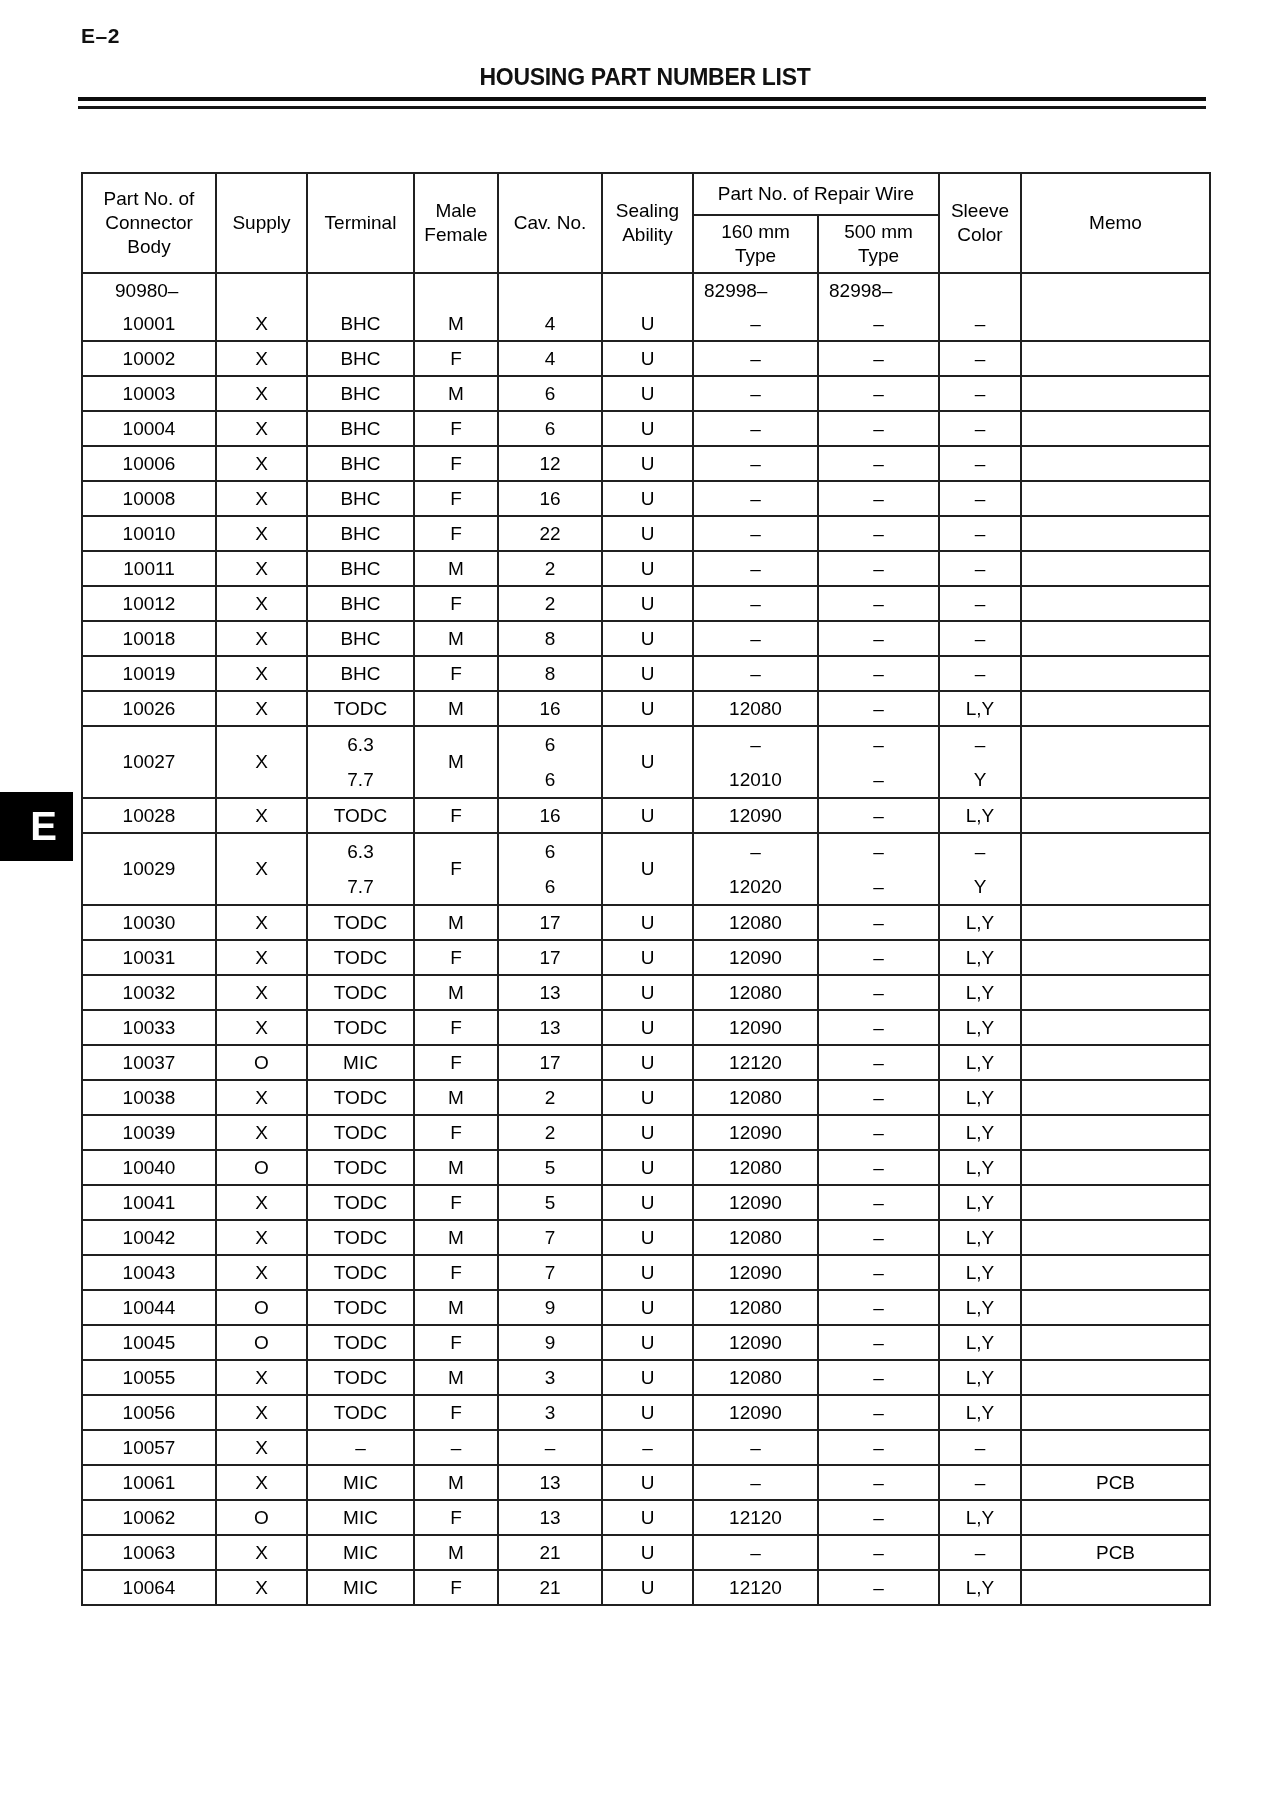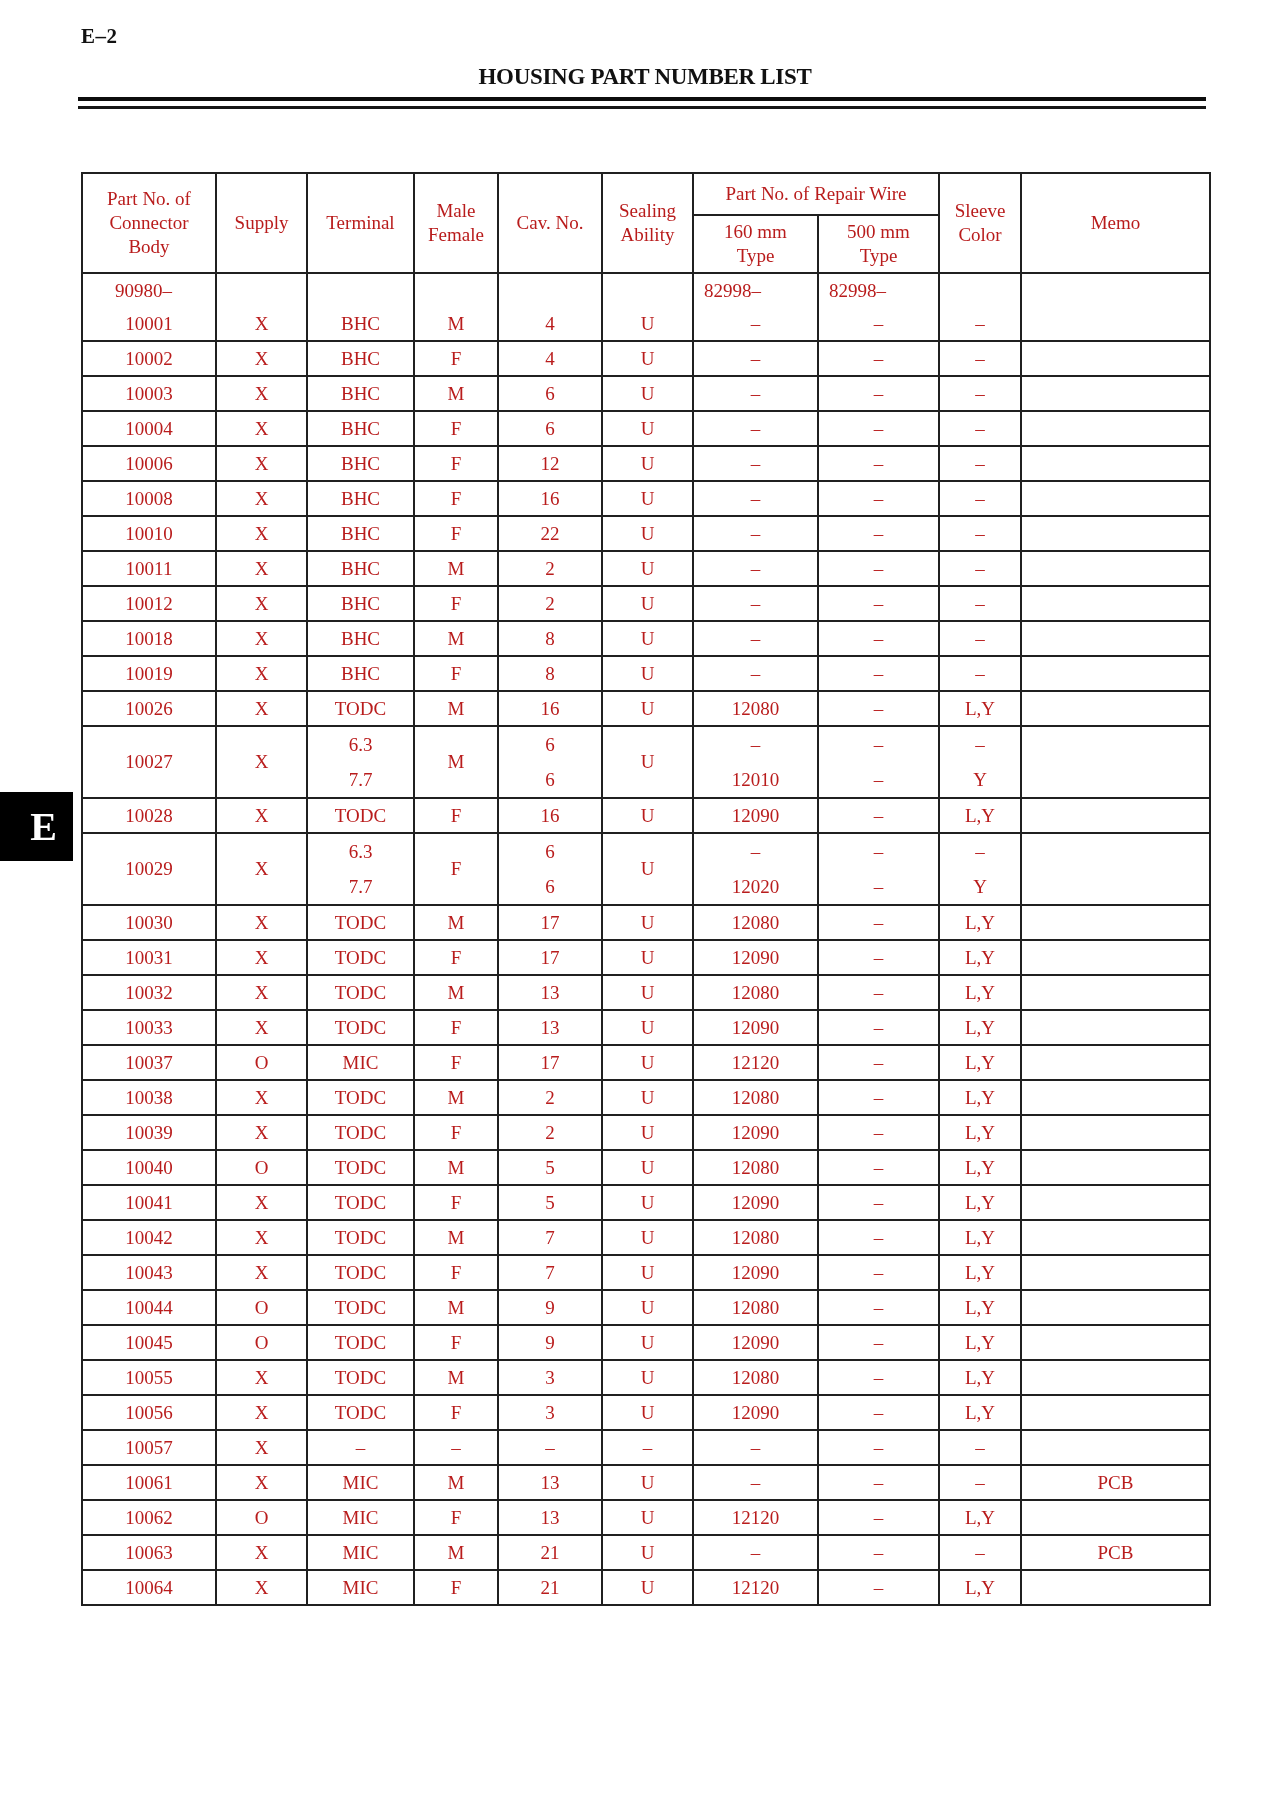--- a/index.html
+++ b/index.html
@@ -1,20 +1,20 @@
 <!DOCTYPE html>
 <html><head>
 <meta charset="utf-8">
 <style>
   html,body{margin:0;padding:0;background:#ffffff;}
   .page{
     position:relative;
     width:1280px;height:1627px;
     background:#ffffff;
-    font-family:Liberation Serif, serif;
+    font-family:Liberation Sans, sans-serif;
     color:#111;
     overflow:hidden;
     border-radius:29px;
   }
   .page-code{
     position:absolute;left:81px;top:24px;
     font-size:21px;font-weight:bold;letter-spacing:.5px;
   }
   .doc-title{
     position:absolute;left:81px;top:64px;width:1128px;
@@ -25,21 +25,21 @@
   .example-note{
     position:absolute;left:243px;top:112px;
     font-size:21px;
   }
   .example-note .mark{display:inline-block;margin-right:20px;}
   
   table.parts{
     position:absolute;left:81px;top:172px;
     width:1128px;
     border-collapse:collapse;table-layout:fixed;
-    font-size:19px;color:#b91c1c;
+    font-size:19px;color:#000000;
   }
   table.parts td,table.parts th{
     border:2px solid #202020;
     padding:0;
     font-weight:normal;
     text-align:center;vertical-align:middle;
     overflow:hidden;
   }
   thead .hline{line-height:24px;}
   th.h-part{text-align:left;padding-left:8px;}

